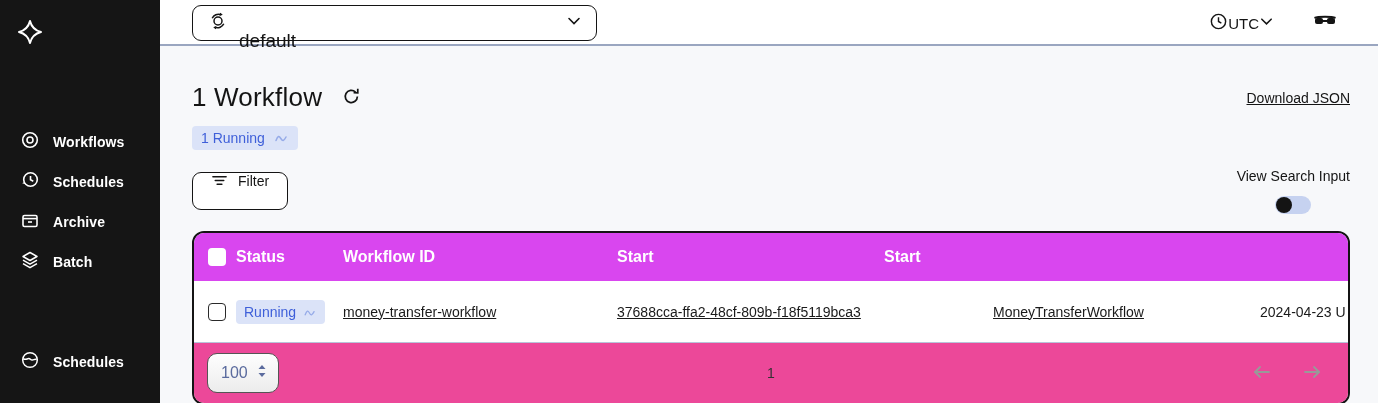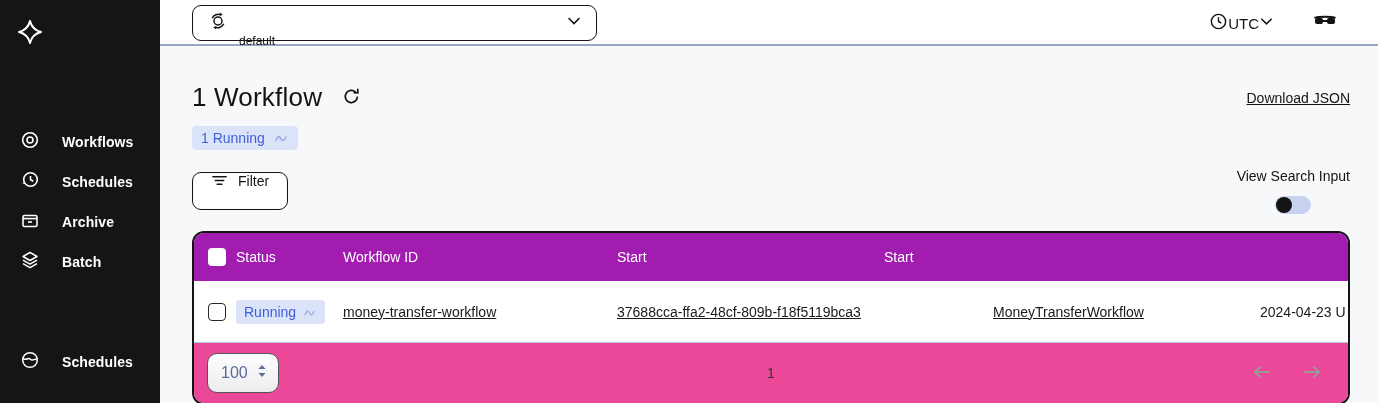--- a/index.html
+++ b/index.html
@@ -3,29 +3,29 @@
 <meta charset="utf-8">
 <style>
   * { margin:0; padding:0; box-sizing:border-box; }
   html,body { width:1378px; height:403px; overflow:hidden; }
   body { font-family:"Liberation Sans","DejaVu Sans",sans-serif; background:#f7f8fa; color:#1a1a1a; position:relative; }
 
   
   .sidebar { position:absolute; left:0; top:0; width:160px; height:403px; background:#151515; z-index:5; }
   .logo-wrap { padding:18px 0 0 16px; }
   .nav { margin-top:72px; }
-  .nav-item { display:flex; align-items:center; gap:22px; height:40px; padding-left:20px; cursor:pointer; }
+  .nav-item { display:flex; align-items:center; gap:13px; height:40px; padding-left:20px; cursor:pointer; }
   .nav-item span.lbl { color:#fff; font-size:14px; font-weight:700; letter-spacing:.1px; }
   .nav-item svg { flex:0 0 auto; }
   .nav-bottom { position:absolute; left:0; bottom:21px; width:100%; }
 
   
   .topbar { position:absolute; left:160px; top:0; right:0; height:46px; background:#fff; border-bottom:2px solid #9aa6c0; display:flex; align-items:center; z-index:4; }
   .ns-select { position:absolute; left:32px; top:5px; width:405px; height:36px; background:#fff; border:1.5px solid #141414; border-radius:9px; display:flex; align-items:center; padding:0 14px; gap:10px; cursor:pointer; }
-  .ns-select .ns-label { font-size:12px; font-weight:500; color:#141414; flex:1;margin-top:36px; }
+  .ns-select .ns-label { font-size:19px; font-weight:500; color:#141414; flex:1;margin-top:36px; }
   .topbar-right { position:absolute; right:40px; top:0; height:46px; display:flex; align-items:center; gap:38px; }
   .utc-group { display:flex; align-items:center; gap:0; cursor:pointer; }
   .utc-group .tz { font-size:15px; color:#141414; }
 
   
   .main { position:absolute; left:160px; top:48px; right:0; bottom:0; padding:34px 28px 0 32px; }
   .title-row { display:flex; align-items:center; }
   .page-title { font-size:26px; font-weight:500; color:#141414; letter-spacing:.2px; }
   .refresh-btn { margin-left:20px; background:none; border:none; cursor:pointer; display:flex; align-items:center; }
   .download-link { margin-left:auto; font-size:14px; color:#141414; text-decoration:underline; cursor:pointer; }
@@ -37,21 +37,21 @@
   .filter-btn { display:flex; gap:10px; height:38px; padding:0 18px; background:#fff; border:1.5px solid #141414; border-radius:9px; cursor:pointer; }
   .filter-btn .flbl { font-size:14px; font-weight:500; color:#141414; }
   .toggle-group { margin-left:auto; display:flex; align-items:center; gap:12px;flex-direction:column; }
   .toggle-label { font-size:14px; color:#141414; }
   .toggle { width:36px; height:18px; background:#c6d2f0; border-radius:9px; position:relative; cursor:pointer; }
   .toggle .knob { position:absolute; left:1px; top:1px; width:16px; height:16px; border-radius:50%; background:#141414; }
 
   
   .wf-table { margin-top:17px; width:1158px; background:#fff; border:2px solid #141414; border-radius:12px; overflow:hidden; }
   .t-row { display:flex; align-items:center; }
-  .t-head { background:#a21caf; height:48px; color:#fff; font-size:14px; font-weight:400; }
+  .t-head { background:#d946ef; height:48px; color:#fff; font-size:16px; font-weight:700; }
   .t-body { height:62px; border-bottom:1px solid #b9c3da; background:#fff; }
   .col-check { width:42px; padding-left:14px; display:flex; align-items:center; }
   .col-status { width:107px; }
   .col-wfid { width:274px; }
   .col-runid { width:376px; }
   .col-type { width:267px; }
   .col-start { flex:1; overflow:hidden; white-space:nowrap; }
   .checkbox { width:18px; height:18px; border-radius:4px; background:#fff; cursor:pointer; }
   .t-body .checkbox { border:1.5px solid #2a2a2a; }
   .cell-link { font-size:14px; color:#1a1a1a; text-decoration:underline; cursor:pointer; }

